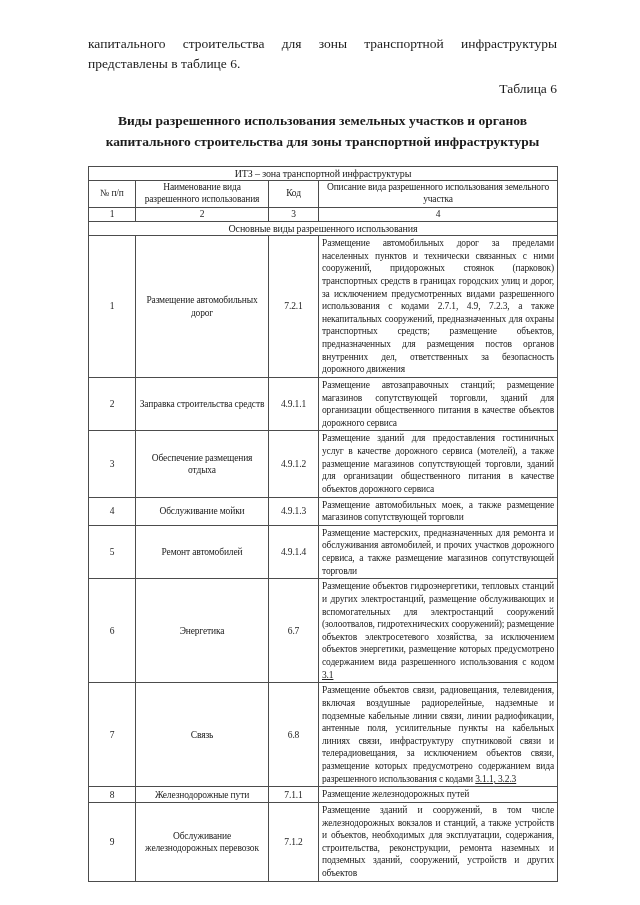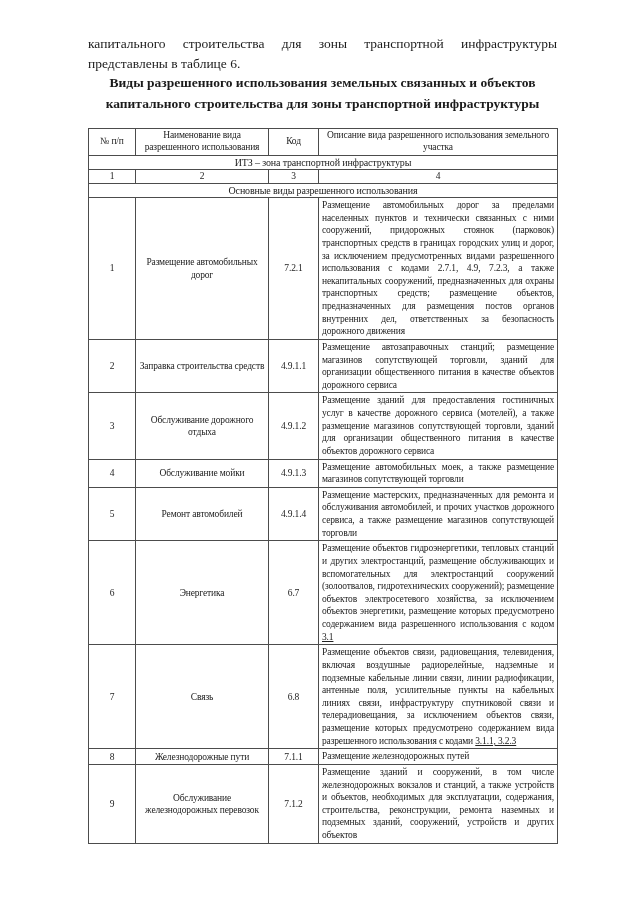--- a/index.html
+++ b/index.html
@@ -30,39 +30,40 @@
   td.desc u{text-decoration:underline;margin-top:12px;}
 </style>
 </head>
 <body>
 
 <div class="page">
 
 
   <p class="intro">капитального строительства для зоны транспортной инфраструктуры представлены в таблице 6.</p>
 
+  <div class="caption">Таблица 6</div>
 
-  <div class="doc-title">Виды разрешенного использования земельных связанных и объектов капитального строительства для зоны транспортной инфраструктуры</div>
+  <div class="doc-title">Виды разрешенного использования земельных участков и органов капитального строительства для зоны транспортной инфраструктуры</div>
 
   <table class="vri">
     <colgroup>
       <col style="width:47px">
         <col style="width:133px">
         <col style="width:50px">
         <col style="width:239px">
     </colgroup>
     <thead>
       <tr>
+        <th class="zone" colspan="4">ИТЗ – зона транспортной инфраструктуры</th>
+      </tr>
+      <tr>
         <th class="colhead">№ п/п</th>
         <th class="colhead">Наименование вида разрешенного использования</th>
         <th class="colhead">Код</th>
         <th class="colhead">Описание вида разрешенного использования земельного участка</th>
-      </tr>
-      <tr>
-        <th class="zone" colspan="4">ИТЗ – зона транспортной инфраструктуры</th>
       </tr>
       <tr>
         <td class="colnum">1</td>
         <td class="colnum">2</td>
         <td class="colnum">3</td>
         <td class="colnum">4</td>
       </tr>
       <tr>
         <th class="section" colspan="4">Основные виды разрешенного использования</th>
       </tr>
@@ -75,21 +76,21 @@
           <td class="desc">Размещение автомобильных дорог за пределами населенных пунктов и технически связанных с ними сооружений, придорожных стоянок (парковок) транспортных средств в границах городских улиц и дорог, за исключением предусмотренных видами разрешенного использования с кодами 2.7.1, 4.9, 7.2.3, а также некапитальных сооружений, предназначенных для охраны транспортных средств; размещение объектов, предназначенных для размещения постов органов внутренних дел, ответственных за безопасность дорожного движения</td>
         </tr>
         <tr>
           <td class="c">2</td>
           <td class="c">Заправка строительства средств</td>
           <td class="c">4.9.1.1</td>
           <td class="desc">Размещение автозаправочных станций; размещение магазинов сопутствующей торговли, зданий для организации общественного питания в качестве объектов дорожного сервиса</td>
         </tr>
         <tr>
           <td class="c">3</td>
-          <td class="c">Обслуживание дорожного отдыха</td>
+          <td class="c">Обеспечение размещения отдыха</td>
           <td class="c">4.9.1.2</td>
           <td class="desc">Размещение зданий для предоставления гостиничных услуг в качестве дорожного сервиса (мотелей), а также размещение магазинов сопутствующей торговли, зданий для организации общественного питания в качестве объектов дорожного сервиса</td>
         </tr>
         <tr>
           <td class="c">4</td>
           <td class="c">Обслуживание мойки</td>
           <td class="c">4.9.1.3</td>
           <td class="desc">Размещение автомобильных моек, а также размещение магазинов сопутствующей торговли</td>
         </tr>
         <tr>

